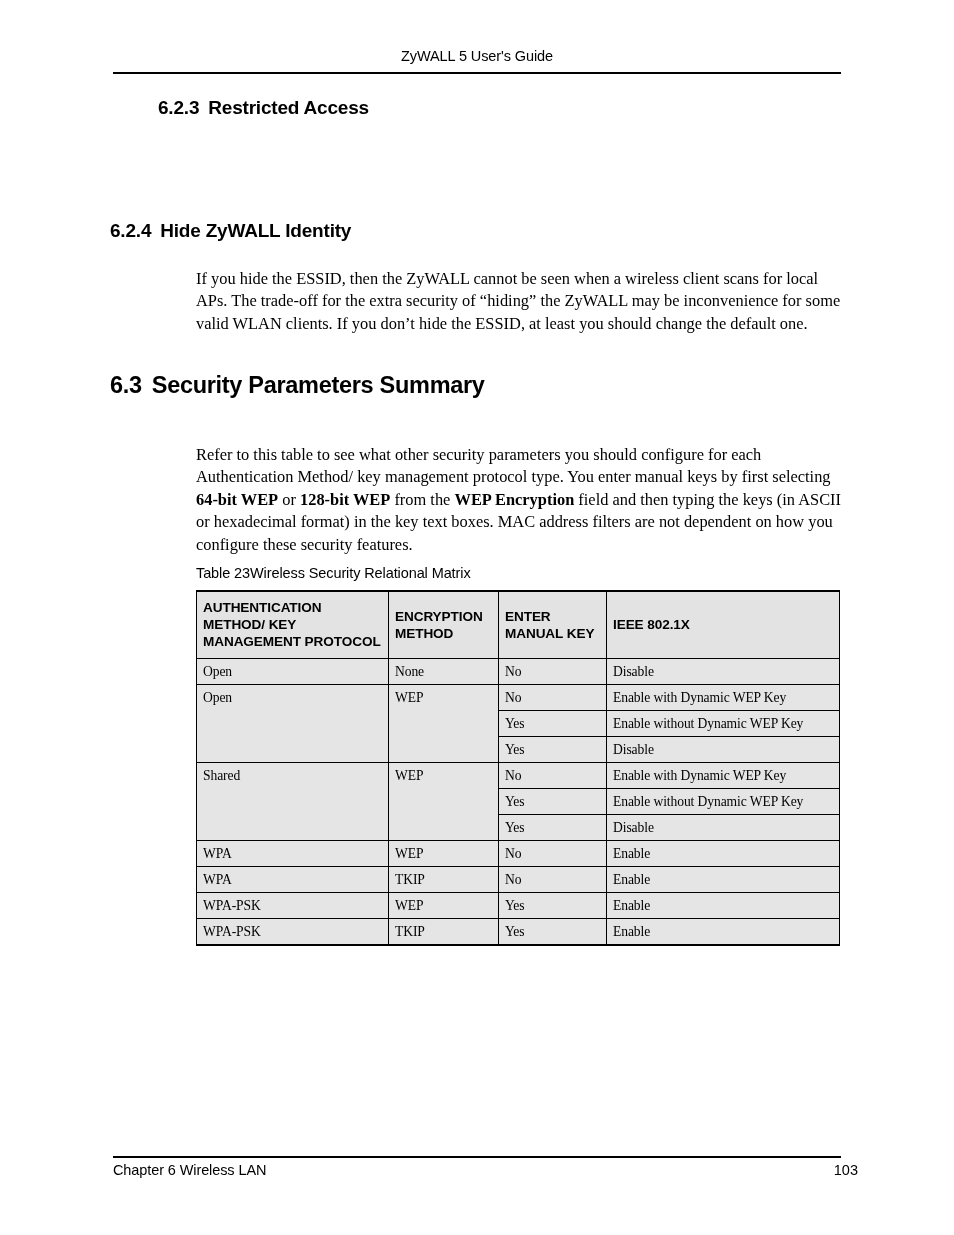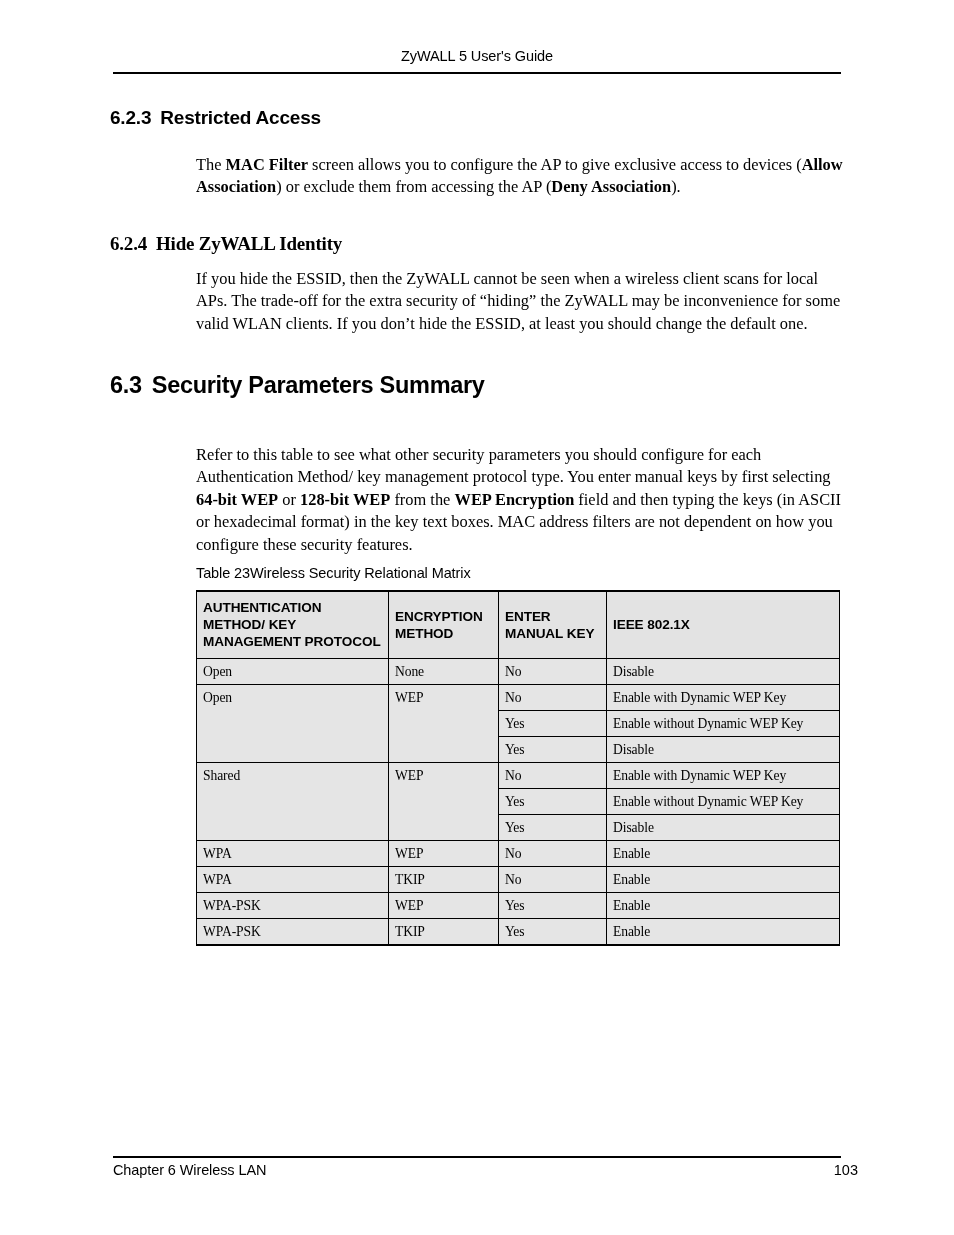--- a/index.html
+++ b/index.html
@@ -164,26 +164,25 @@
   }
 </style>
 </head>
 <body>
 
 <div class="page">
 
   <div class="page-header">ZyWALL 5 User's Guide</div>
   <div class="header-rule"></div>
 
-  <div class="h3" style="top:107px;">
+  <div class="h3" style="top:97px;margin-left:48px;">
     <span class="num">6.2.3</span><span>Restricted Access</span>
   </div>
-  <div class="para" style="top:154px;"><span>The </span><b>MAC Filter</b><span> screen allows you to configure the AP to give exclusive access to devices (</span><b>Allow Association</b><span>) or exclude them from accessing the AP (</span><b>Deny Association</b><span>).</span></div>
-
-  <div class="h3" style="top:233px;font-family:Liberation Serif, serif;">
+
+  <div class="h3" style="top:220px;">
     <span class="num">6.2.4</span><span>Hide ZyWALL Identity</span>
   </div>
   <div class="para" style="top:268px;"><span>If you hide the ESSID, then the ZyWALL cannot be seen when a wireless client scans for local APs. The trade-off for the extra security of “hiding” the ZyWALL may be inconvenience for some valid WLAN clients. If you don’t hide the ESSID, at least you should change the default one.</span></div>
 
   <div class="h2" style="top:372px;">
     <span class="num">6.3</span><span>Security Parameters Summary</span>
   </div>
   <div class="para" style="top:444px;"><span>Refer to this table to see what other security parameters you should configure for each Authentication Method/ key management protocol type. You enter manual keys by first selecting </span><b>64-bit WEP</b><span> or </span><b>128-bit WEP</b><span> from the </span><b>WEP Encryption</b><span> field and then typing the keys (in ASCII or hexadecimal format) in the key text boxes. MAC address filters are not dependent on how you configure these security features.</span></div>
 
   <div class="table-caption">

